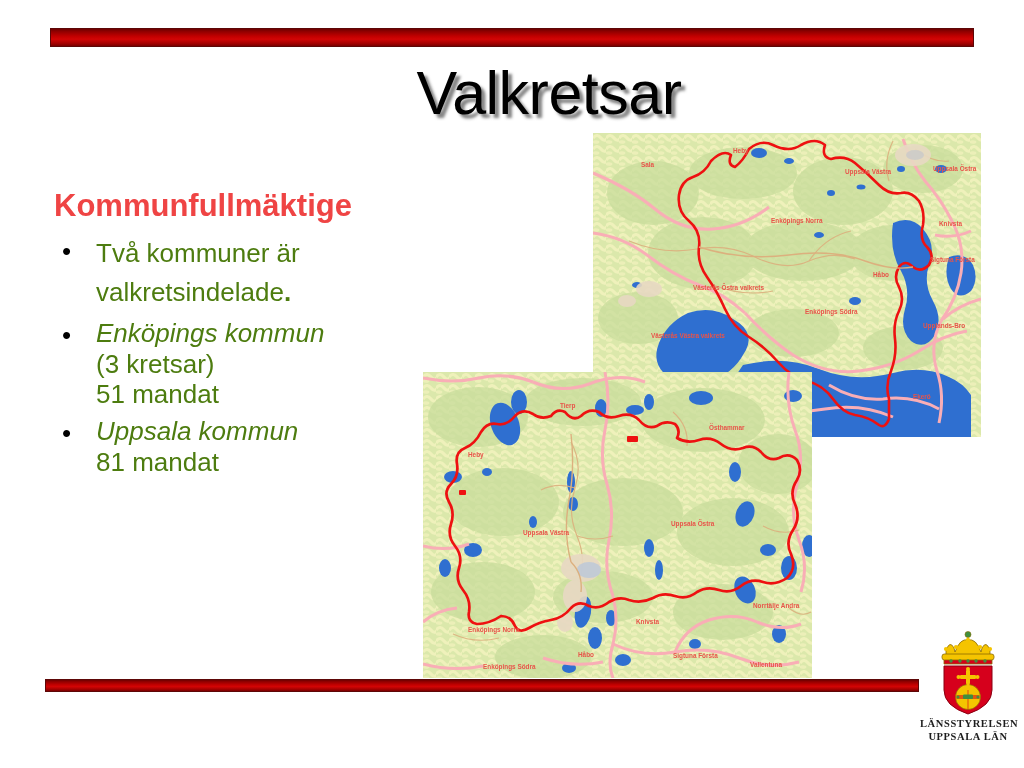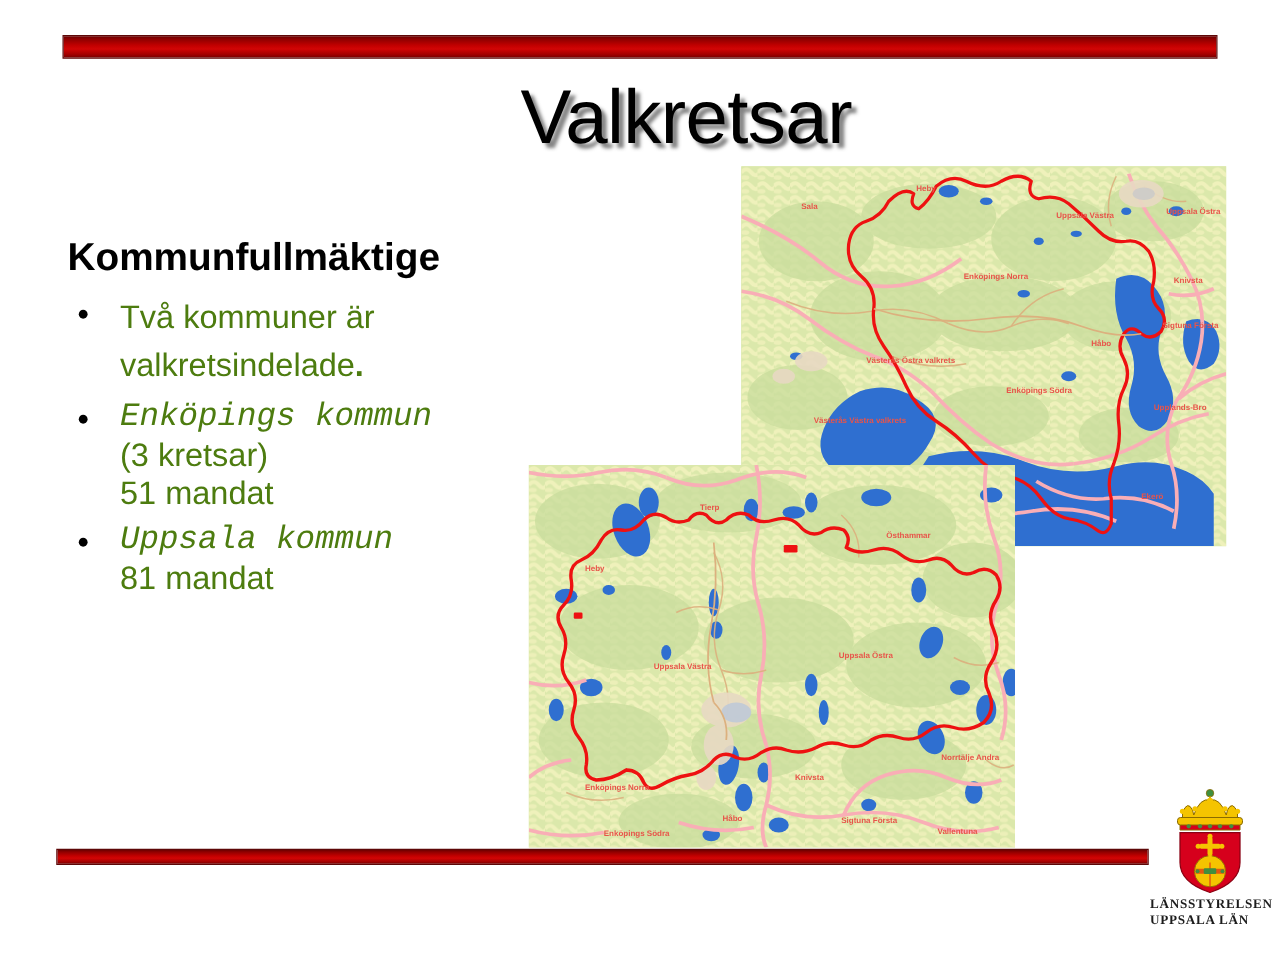--- a/index.html
+++ b/index.html
@@ -56,21 +56,21 @@
   
   .body-col {
     position: absolute;
     left: 54px;
     top: 188px;
     width: 400px;
   }
   .heading {
     font-size: 31px;
     font-weight: bold;
-    color: #000000;
+    color: #ef4444;
     margin: 0 0 10px 0;
     line-height: 1.16;
   }
   .bullet-row {
     display: flex;
     align-items: flex-start;
     margin-top: 6px;
   }
   .bullet-dot {
     width: 42px;
@@ -85,21 +85,21 @@
   .bullet-body {
     flex: 1 1 auto;
     font-size: 26px;
     color: #4d7c0f;
     line-height: 1.5;
   }
   .bullet-body .ln {
     display: block;
     white-space: nowrap;
   }
-  .ital { font-style: italic; font-family: Liberation Mono, monospace; }
+  .ital { font-style: italic; }
   .tight { line-height: 1.18; }
   .strong-dot { font-weight: bold; }
 
   
   .map {
     position: absolute;
     overflow: hidden;
     background: #ddeaae;
     border: 0;
   }
@@ -113,20 +113,21 @@
     font-family: "Liberation Sans", sans-serif;
     font-weight: 600;
   }
 
   
   .logo {
     position: absolute;
     left: 920px;
     top: 628px;
     width: 96px;
+    text-align: center;
   }
   .logo-mark { width: 96px; height: 88px; display:block; }
   .logo-text {
     font-family: "Liberation Serif", serif;
     font-size: 10.5px;
     font-weight: bold;
     color: #1d1d1d;
     letter-spacing: 0.6px;
     line-height: 1.28;
     margin-top: 1px;

